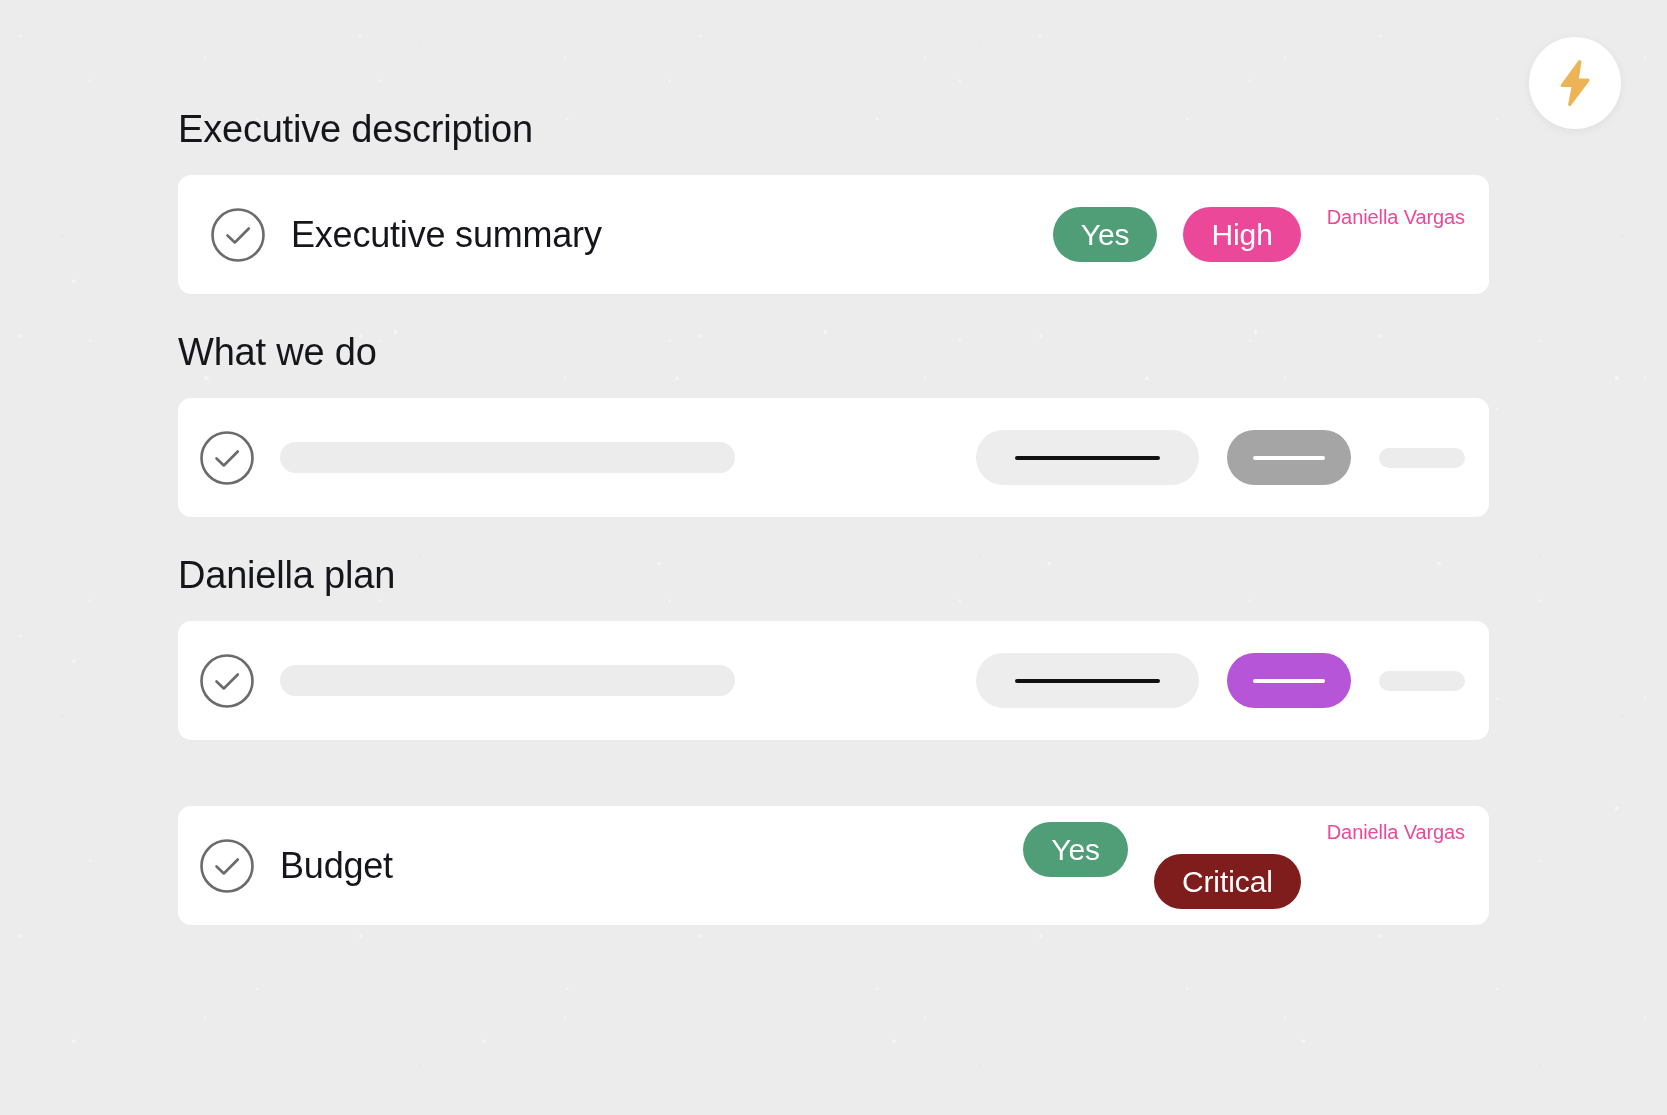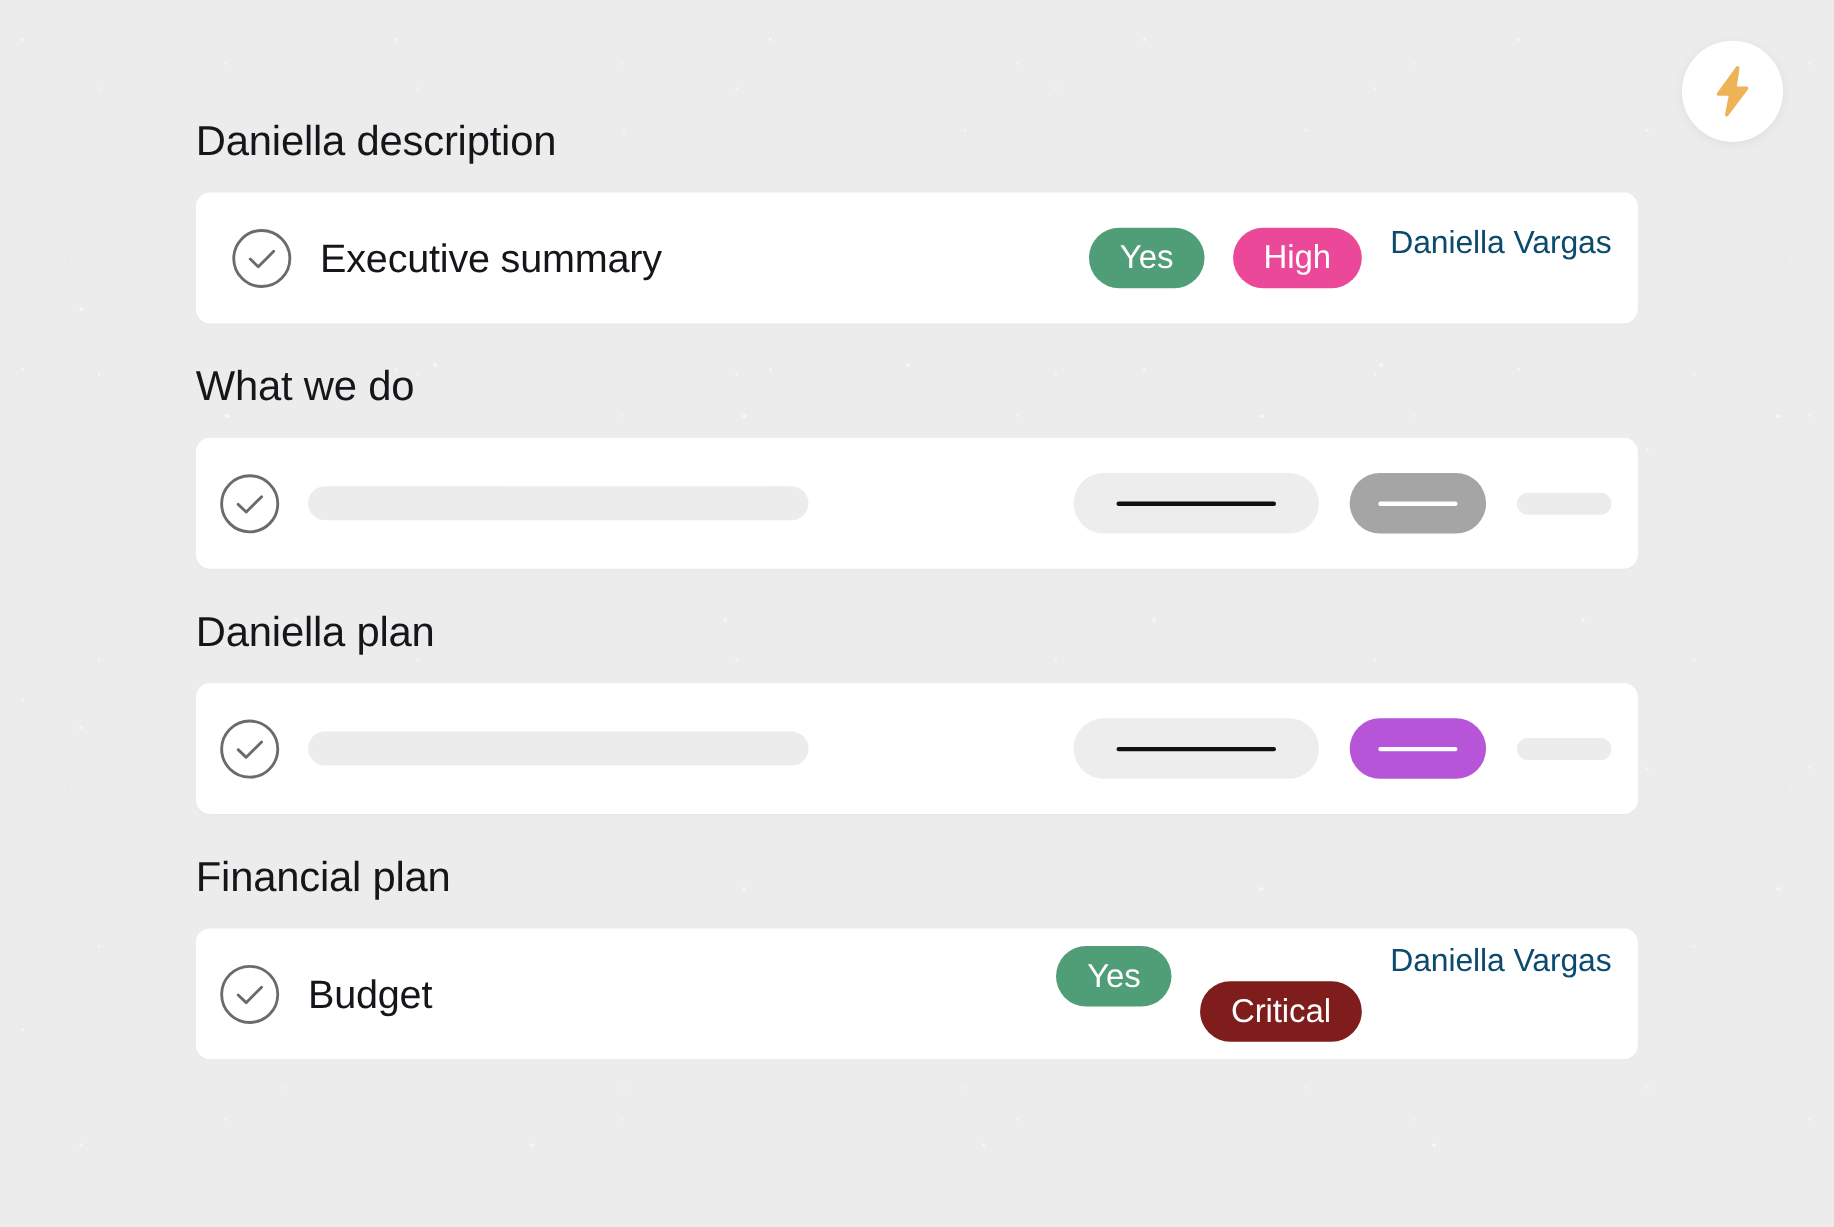--- a/index.html
+++ b/index.html
@@ -131,23 +131,23 @@
     letter-spacing: -0.1px;
     height: 55px;
     padding: 0 28px;
     white-space: nowrap;
   }
   .badge-yes      { background: #4f9e78; }
   .badge-high     { background: #ec4899; }
   .badge-critical { background: #7f1d1d; margin-top: 32px; }
 
   .assignee {
-    font-size: 29px;
-    line-height: 1;
-    color: #0c4a6e;
+    font-size: 20px;
+    line-height: 1;
+    color: #ec4899;
     letter-spacing: -0.1px;
     white-space: nowrap;
   }
 
   
   .cluster {
     display: flex;
     align-items: flex-start;
     gap: 26px;
   }
@@ -200,21 +200,21 @@
     <span>
       <svg width="46" height="50" viewBox="0 0 46 50" aria-hidden="true">
         <path d="M26.5 2.5 L9 26.5 C8.2 27.6 8.9 29 10.3 29 L19.5 29 L16.2 46.2 C15.9 47.8 17.9 48.7 18.9 47.4 L37.2 23.2 C38 22.1 37.3 20.6 35.9 20.6 L26.9 20.6 L29.4 4.1 C29.6 2.5 27.5 1.2 26.5 2.5 Z" fill="#eeb355"></path>
       </svg>
     </span>
   </button>
 
   <div class="sections">
 
     <div class="section" style="position:absolute; top:110px; left:0;">
-      <h2 class="section-heading">Daniella description</h2>
+      <h2 class="section-heading">Executive description</h2>
       <div class="card" style="margin-top:27px;padding-left:32px;">
         <span class="check-icon">
           <svg width="56" height="56" viewBox="0 0 56 56" aria-hidden="true">
             <circle cx="28" cy="28" r="25.5" fill="none" stroke="#6b6b6b" stroke-width="2.6"></circle>
             <path d="M17.5 28.5 L24.8 35.5 L38.8 21.5" fill="none" stroke="#6b6b6b" stroke-width="2.6" stroke-linecap="round" stroke-linejoin="round"></path>
           </svg>
         </span>
         <span class="row-title">Executive summary</span>
         <span class="row-spacer"></span>
         <span class="cluster">
@@ -265,21 +265,20 @@
           </span>
           <span class="skel-pill skel-pill-purple">
             <span class="skel-line skel-line-white"></span>
           </span>
           <span class="skel-tail"></span>
         </span>
       </div>
     </div>
 
     <div class="section" style="position:absolute; top:779px; left:0;">
-      <h2 class="section-heading">Financial plan</h2>
       <div class="card" style="margin-top:27px;">
         <span class="check-icon">
           <svg width="56" height="56" viewBox="0 0 56 56" aria-hidden="true">
             <circle cx="28" cy="28" r="25.5" fill="none" stroke="#6b6b6b" stroke-width="2.6"></circle>
             <path d="M17.5 28.5 L24.8 35.5 L38.8 21.5" fill="none" stroke="#6b6b6b" stroke-width="2.6" stroke-linecap="round" stroke-linejoin="round"></path>
           </svg>
         </span>
         <span class="row-title">Budget</span>
         <span class="row-spacer"></span>
         <span class="cluster">

